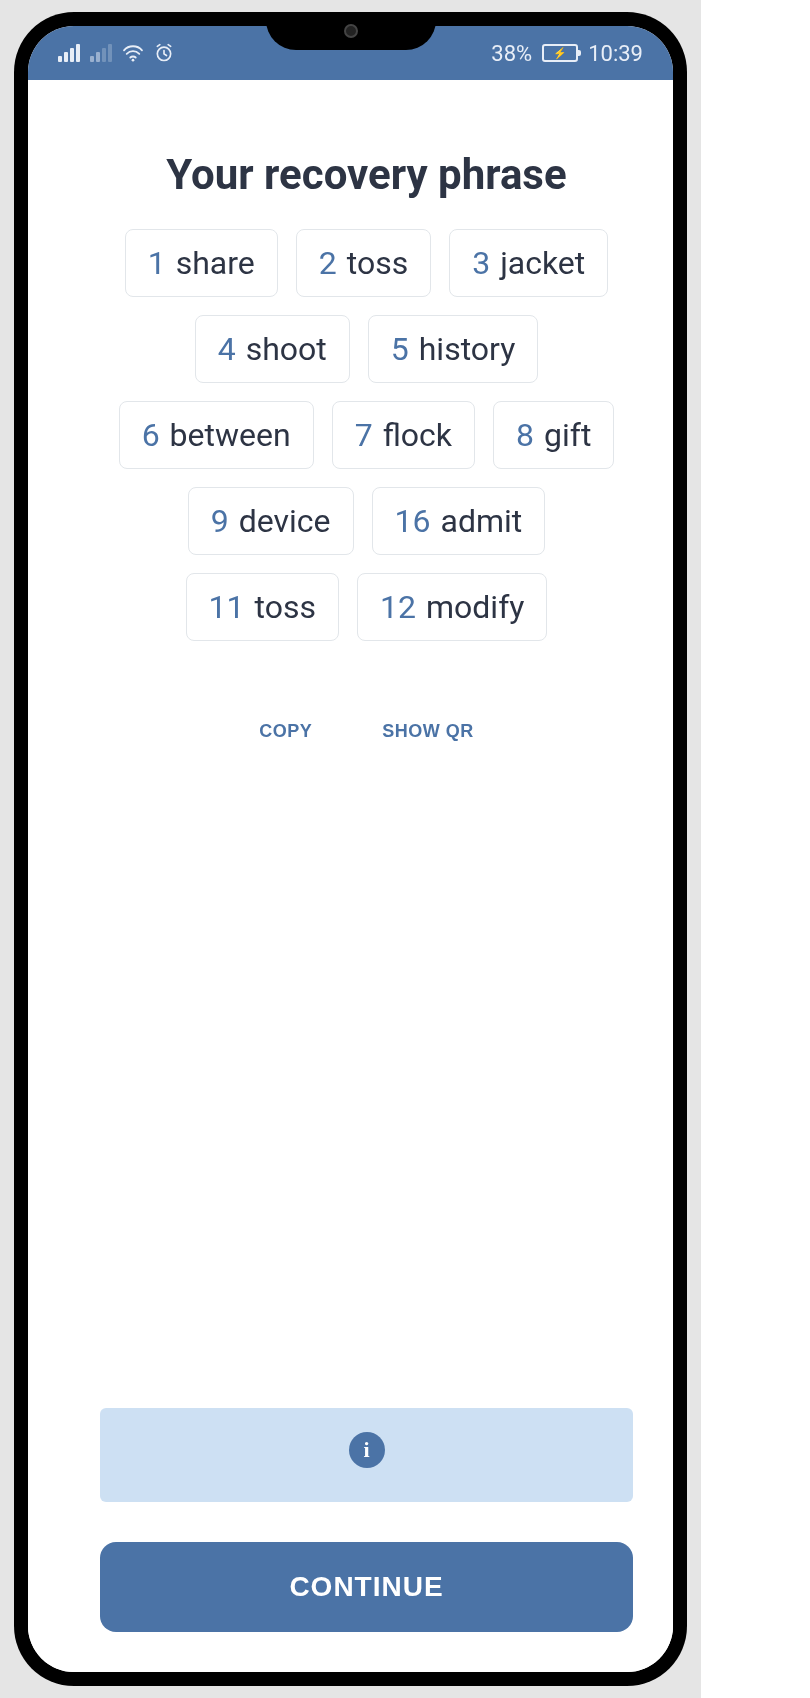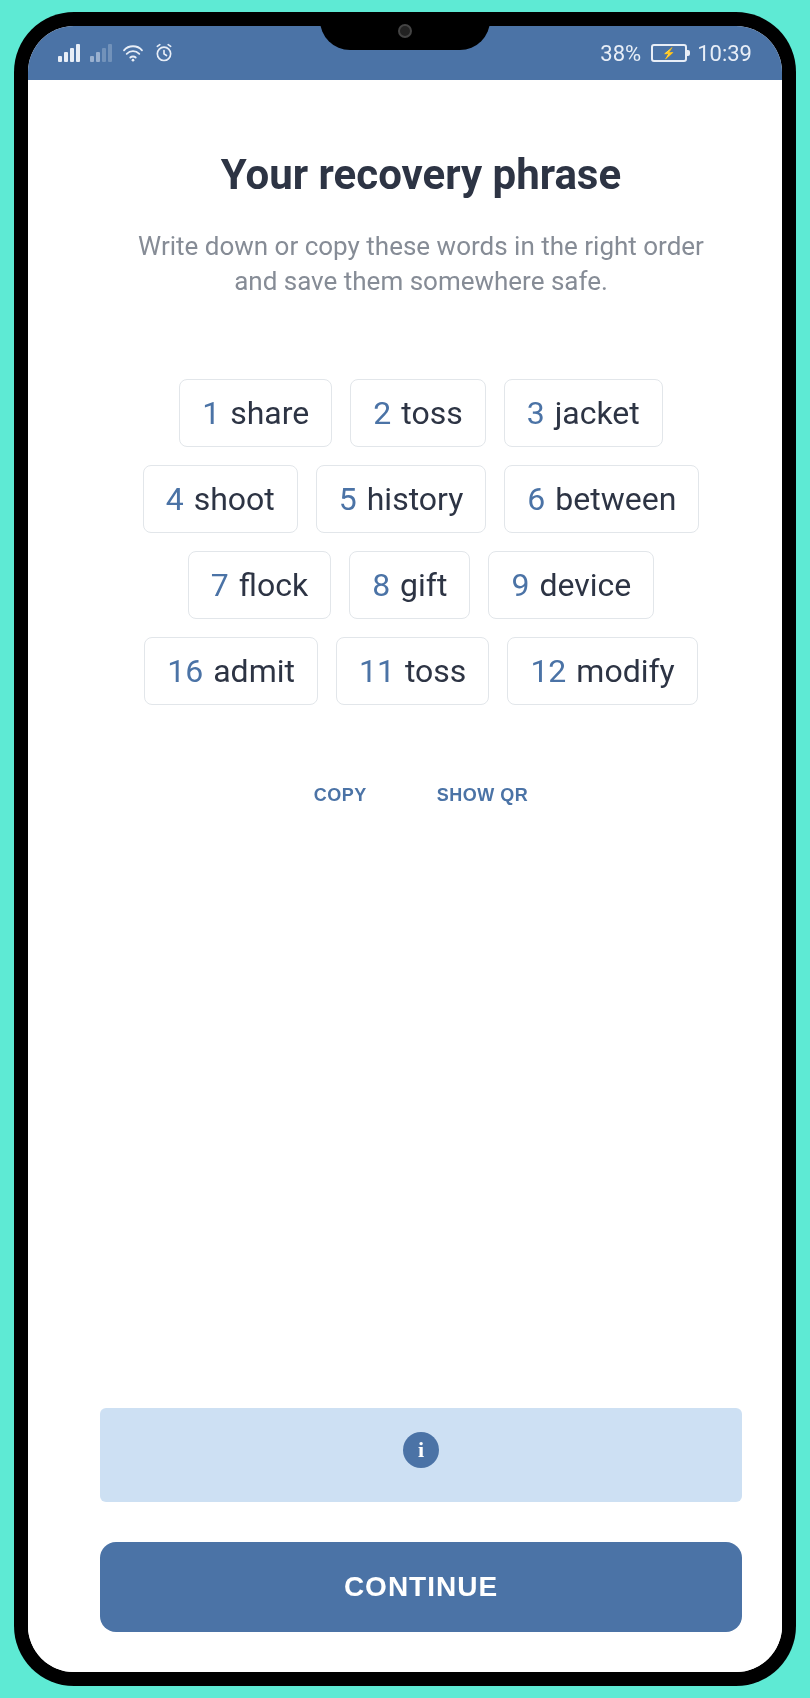--- a/index.html
+++ b/index.html
@@ -4,23 +4,23 @@
 <style>
   * { box-sizing: border-box; margin: 0; padding: 0; }
   html, body {
     width: 810px;
     height: 1698px;
     font-family: -apple-system, BlinkMacSystemFont, "Segoe UI", Roboto, sans-serif;
     background: #fff;
   }
   .device-frame {
     position: relative;
-    width: 810px;
+    width: 701px;
     height: 1698px;
-    background: #5eead4;
+    background: #e5e5e5;
     padding: 12px 14px;
   }
   .device-frame-inner {
     width: 100%;
     height: 100%;
     background: #000;
     border-radius: 60px;
     padding: 14px;
     position: relative;
   }
@@ -223,21 +223,20 @@
                 <span class="battery-bolt">⚡</span>
               </span>
           </span>
           <span>10:39</span>
         </div>
       </div>
 
       <div class="content">
 
         <h1 class="title">Your recovery phrase</h1>
-        <p class="subtitle">Write down or copy these words in the right order and save them somewhere safe.</p>
 
         <div class="words-grid">
           <div class="word-chip">
             <span class="word-num">1</span>
             <span class="word-text">share</span>
           </div>
           <div class="word-chip">
             <span class="word-num">2</span>
             <span class="word-text">toss</span>
           </div>

